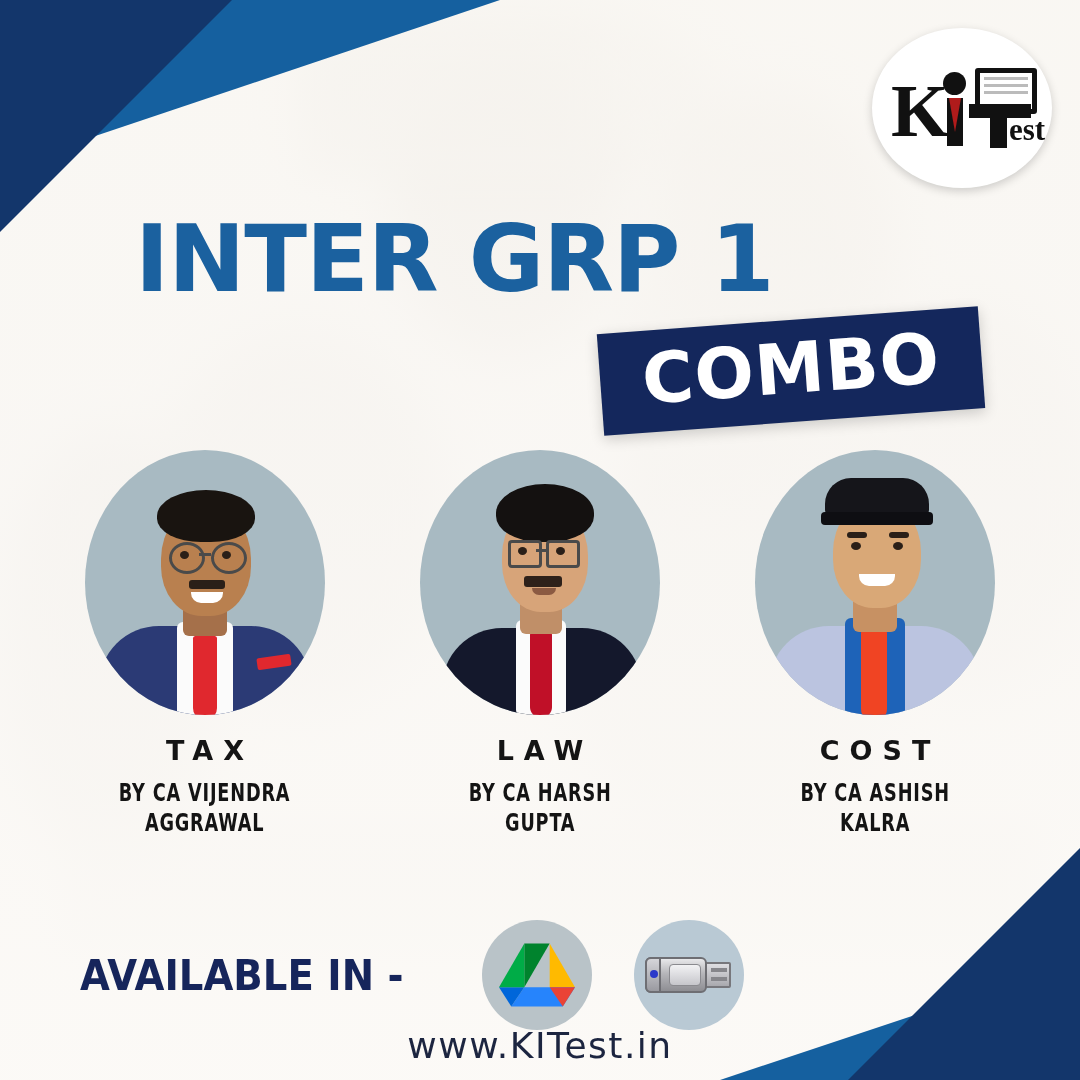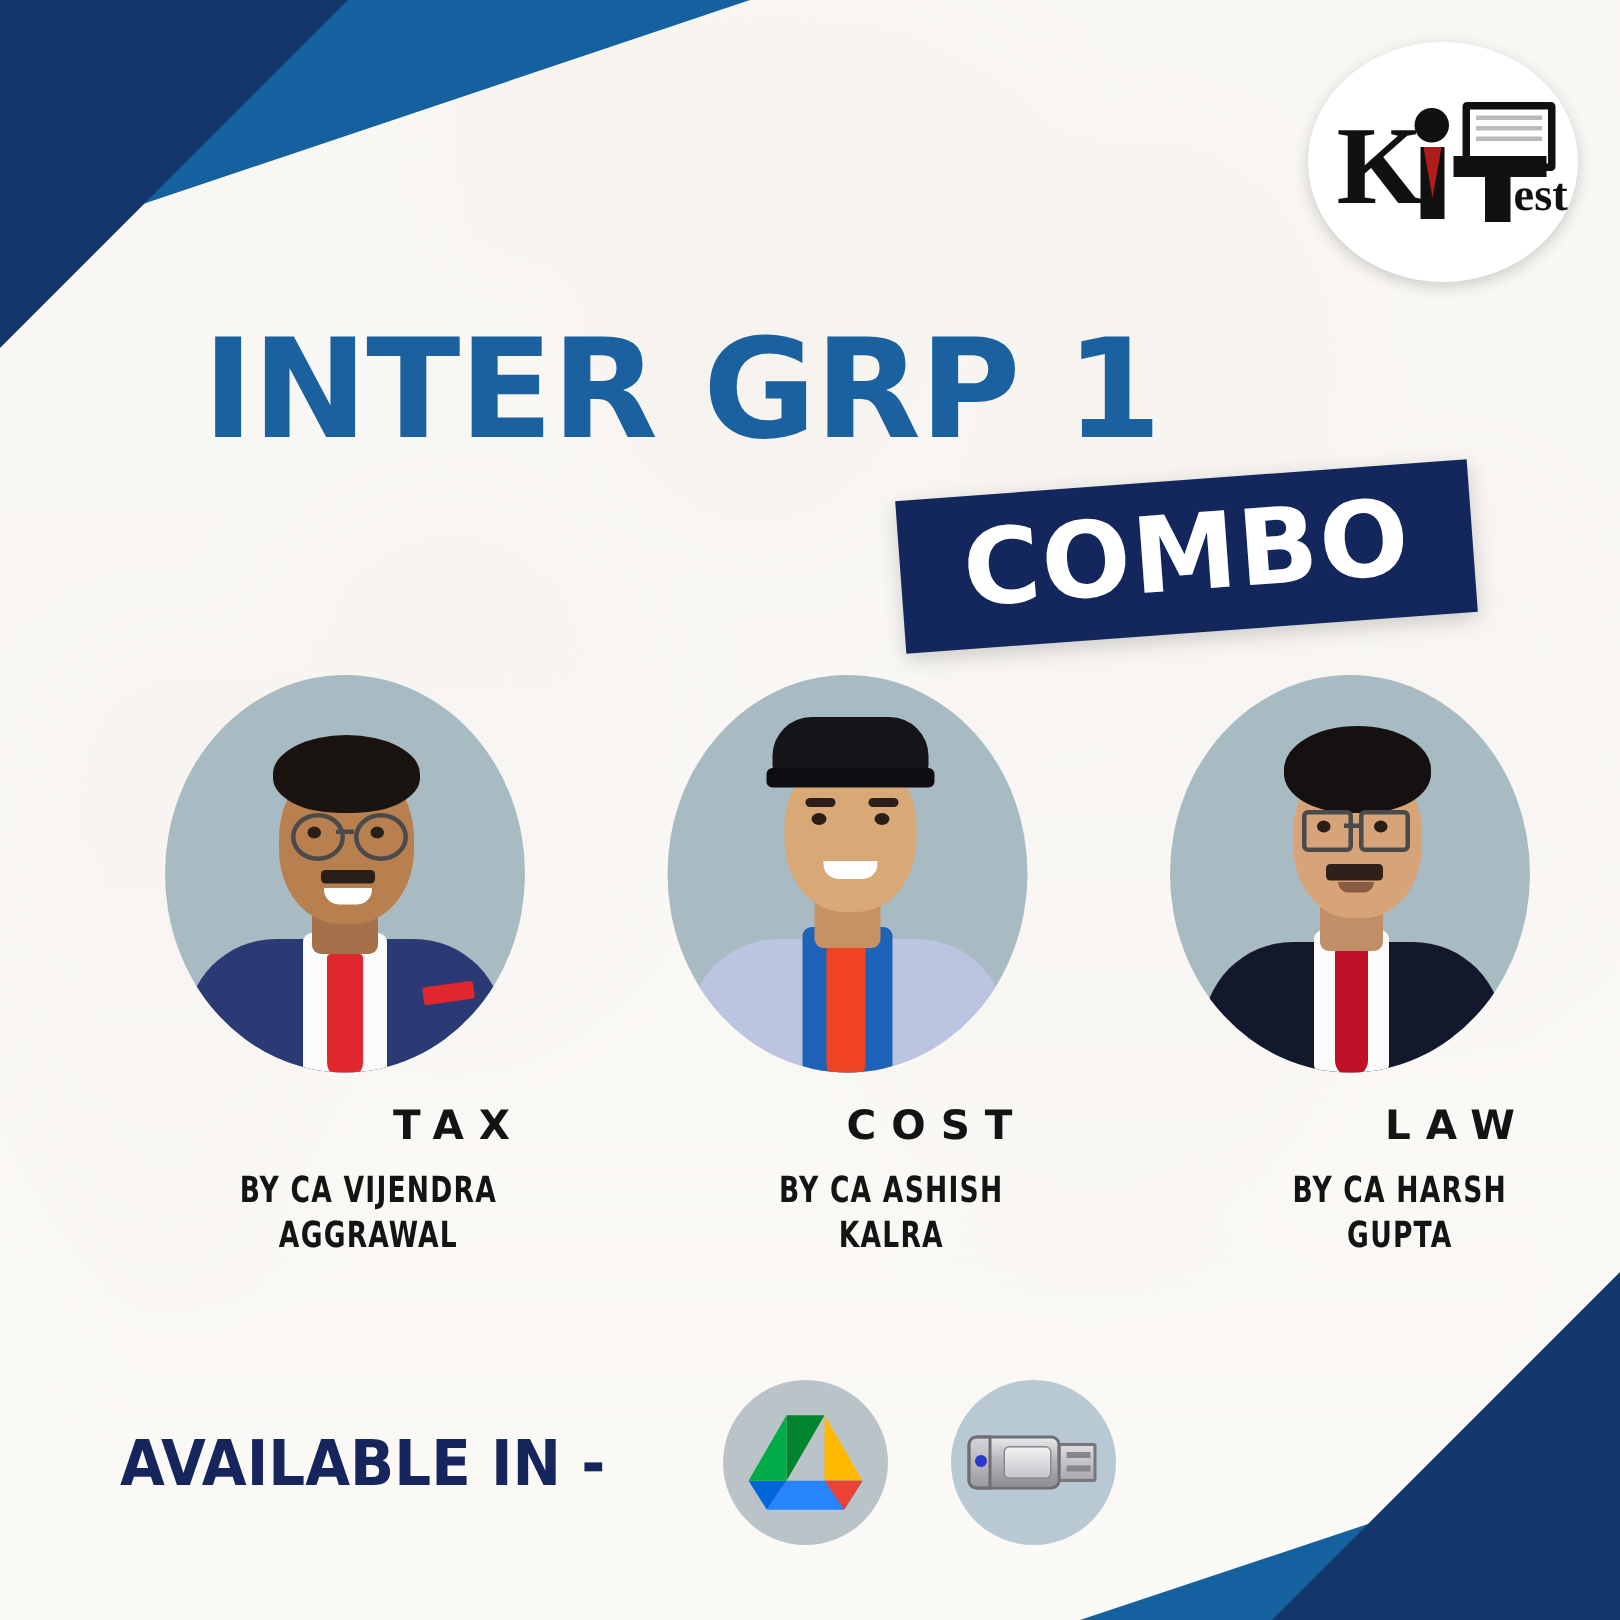--- a/index.html
+++ b/index.html
@@ -87,21 +87,21 @@
   .combo-badge span{
     display:block;font-size:70px;font-weight:700;line-height:70px;letter-spacing:1px;
     color:#FFFFFF;font-family:"DejaVu Sans", sans-serif;
   }
 
   
   .faculty{
     position:absolute;left:60px;top:450px;width:960px;
     display:flex;justify-content:space-between;
   }
-  .fac{width:290px;display:flex;flex-direction:column;align-items:flex-end;}
+  .fac{width:290px;display:flex;flex-direction:column;align-items:center;}
   .fac-photo{
     width:240px;height:265px;border-radius:50%;background:#A8BAC2;
     position:relative;overflow:hidden;flex:none;
   }
   
   .p-hair{position:absolute;border-radius:50% 50% 45% 45%;}
   .p-face{position:absolute;border-radius:48% 48% 45% 45%;}
   .p-neck{position:absolute;border-radius:6px;}
   .p-body{position:absolute;border-radius:60px 60px 0 0;}
   .p-shirt{position:absolute;background:#FBFBFB;}
@@ -228,62 +228,62 @@
       </div>
       <div class="fac-subject">TAX</div>
       <div class="fac-name">
         <div>BY CA VIJENDRA</div>
         <div>AGGRAWAL</div>
       </div>
     </div>
 
     <div class="fac">
       <div class="fac-photo">
-        <span class="p-body" style="left:14px;top:176px;width:212px;height:110px;background:#BBC4E0;"></span>
-        <span class="p-shirt" style="left:90px;top:168px;width:60px;height:98px;background:#1E63B8;border-radius:6px;"></span>
-        <span class="p-tie" style="left:106px;top:180px;width:26px;height:92px;background:#F04423;border-radius:3px 3px 14px 14px;"></span>
-        <span class="p-neck" style="left:98px;top:146px;width:44px;height:36px;background:#C79163;"></span>
-        <span class="p-face" style="left:78px;top:50px;width:88px;height:108px;background:#D9A877;"></span>
-        <span class="p-cap" style="left:70px;top:28px;width:104px;height:40px;border-radius:26px 26px 8px 8px;"></span>
-        <span class="p-cap" style="left:66px;top:62px;width:112px;height:13px;border-radius:4px;background:#0E0E12;"></span>
-        <span class="p-eye" style="left:96px;top:92px;width:10px;height:8px;"></span>
-        <span class="p-eye" style="left:138px;top:92px;width:10px;height:8px;"></span>
-        <span class="p-brow" style="left:92px;top:82px;width:20px;height:6px;"></span>
-        <span class="p-brow" style="left:134px;top:82px;width:20px;height:6px;"></span>
-        <span class="p-mouth" style="left:104px;top:124px;width:36px;height:12px;"></span>
-      </div>
-      <div class="fac-subject">COST</div>
-      <div class="fac-name">
-        <div>BY CA ASHISH</div>
-        <div>KALRA</div>
-      </div>
-    </div>
-
-    <div class="fac">
-      <div class="fac-photo">
         <span class="p-body" style="left:22px;top:178px;width:200px;height:108px;background:#14182C;"></span>
         <span class="p-shirt" style="left:96px;top:170px;width:50px;height:96px;border-radius:6px;"></span>
         <span class="p-tie" style="left:110px;top:182px;width:22px;height:86px;background:#C01028;border-radius:3px 3px 12px 12px;"></span>
         <span class="p-neck" style="left:100px;top:148px;width:42px;height:36px;background:#C08F68;"></span>
         <span class="p-face" style="left:82px;top:54px;width:86px;height:108px;background:#D7A479;"></span>
         <span class="p-hair" style="left:76px;top:34px;width:98px;height:58px;background:#141110;"></span>
         <span class="p-glass" style="left:88px;top:90px;width:28px;height:22px;border-radius:4px;"></span>
         <span class="p-glass" style="left:126px;top:90px;width:28px;height:22px;border-radius:4px;"></span>
         <span class="p-bridge" style="left:116px;top:99px;width:10px;"></span>
         <span class="p-eye" style="left:98px;top:97px;width:9px;height:8px;"></span>
         <span class="p-eye" style="left:136px;top:97px;width:9px;height:8px;"></span>
         <span class="p-brow" style="left:104px;top:126px;width:38px;height:11px;background:#2E211A;"></span>
         <span class="p-mouth" style="left:112px;top:138px;width:24px;height:7px;background:#8B5A42;"></span>
       </div>
       <div class="fac-subject">LAW</div>
       <div class="fac-name">
         <div>BY CA HARSH</div>
         <div>GUPTA</div>
       </div>
     </div>
+
+    <div class="fac">
+      <div class="fac-photo">
+        <span class="p-body" style="left:14px;top:176px;width:212px;height:110px;background:#BBC4E0;"></span>
+        <span class="p-shirt" style="left:90px;top:168px;width:60px;height:98px;background:#1E63B8;border-radius:6px;"></span>
+        <span class="p-tie" style="left:106px;top:180px;width:26px;height:92px;background:#F04423;border-radius:3px 3px 14px 14px;"></span>
+        <span class="p-neck" style="left:98px;top:146px;width:44px;height:36px;background:#C79163;"></span>
+        <span class="p-face" style="left:78px;top:50px;width:88px;height:108px;background:#D9A877;"></span>
+        <span class="p-cap" style="left:70px;top:28px;width:104px;height:40px;border-radius:26px 26px 8px 8px;"></span>
+        <span class="p-cap" style="left:66px;top:62px;width:112px;height:13px;border-radius:4px;background:#0E0E12;"></span>
+        <span class="p-eye" style="left:96px;top:92px;width:10px;height:8px;"></span>
+        <span class="p-eye" style="left:138px;top:92px;width:10px;height:8px;"></span>
+        <span class="p-brow" style="left:92px;top:82px;width:20px;height:6px;"></span>
+        <span class="p-brow" style="left:134px;top:82px;width:20px;height:6px;"></span>
+        <span class="p-mouth" style="left:104px;top:124px;width:36px;height:12px;"></span>
+      </div>
+      <div class="fac-subject">COST</div>
+      <div class="fac-name">
+        <div>BY CA ASHISH</div>
+        <div>KALRA</div>
+      </div>
+    </div>
   </div>
 
   <div class="avail">
     <div class="avail-label">AVAILABLE IN -</div>
 
     <div class="media-circle gd-circle">
       <svg width="76" height="68" viewBox="0 0 87 76">
         <polygon points="29,2 58,2 29,52" fill="#00832D"></polygon>
         <polygon points="58,2 87,52 58,52" fill="#FFBA00"></polygon>
         <polygon points="58,2 29,52 58,52" fill="#2684FC" opacity="0"></polygon>
@@ -300,13 +300,14 @@
             <i></i>
           </span>
         <span class="usb-body"></span>
         <span class="usb-win"></span>
         <span class="usb-cap"></span>
         <span class="usb-led"></span>
       </div>
     </div>
   </div>
 
+  <div class="site-url">www.KITest.in</div>
 </div>
 
 </body></html>

